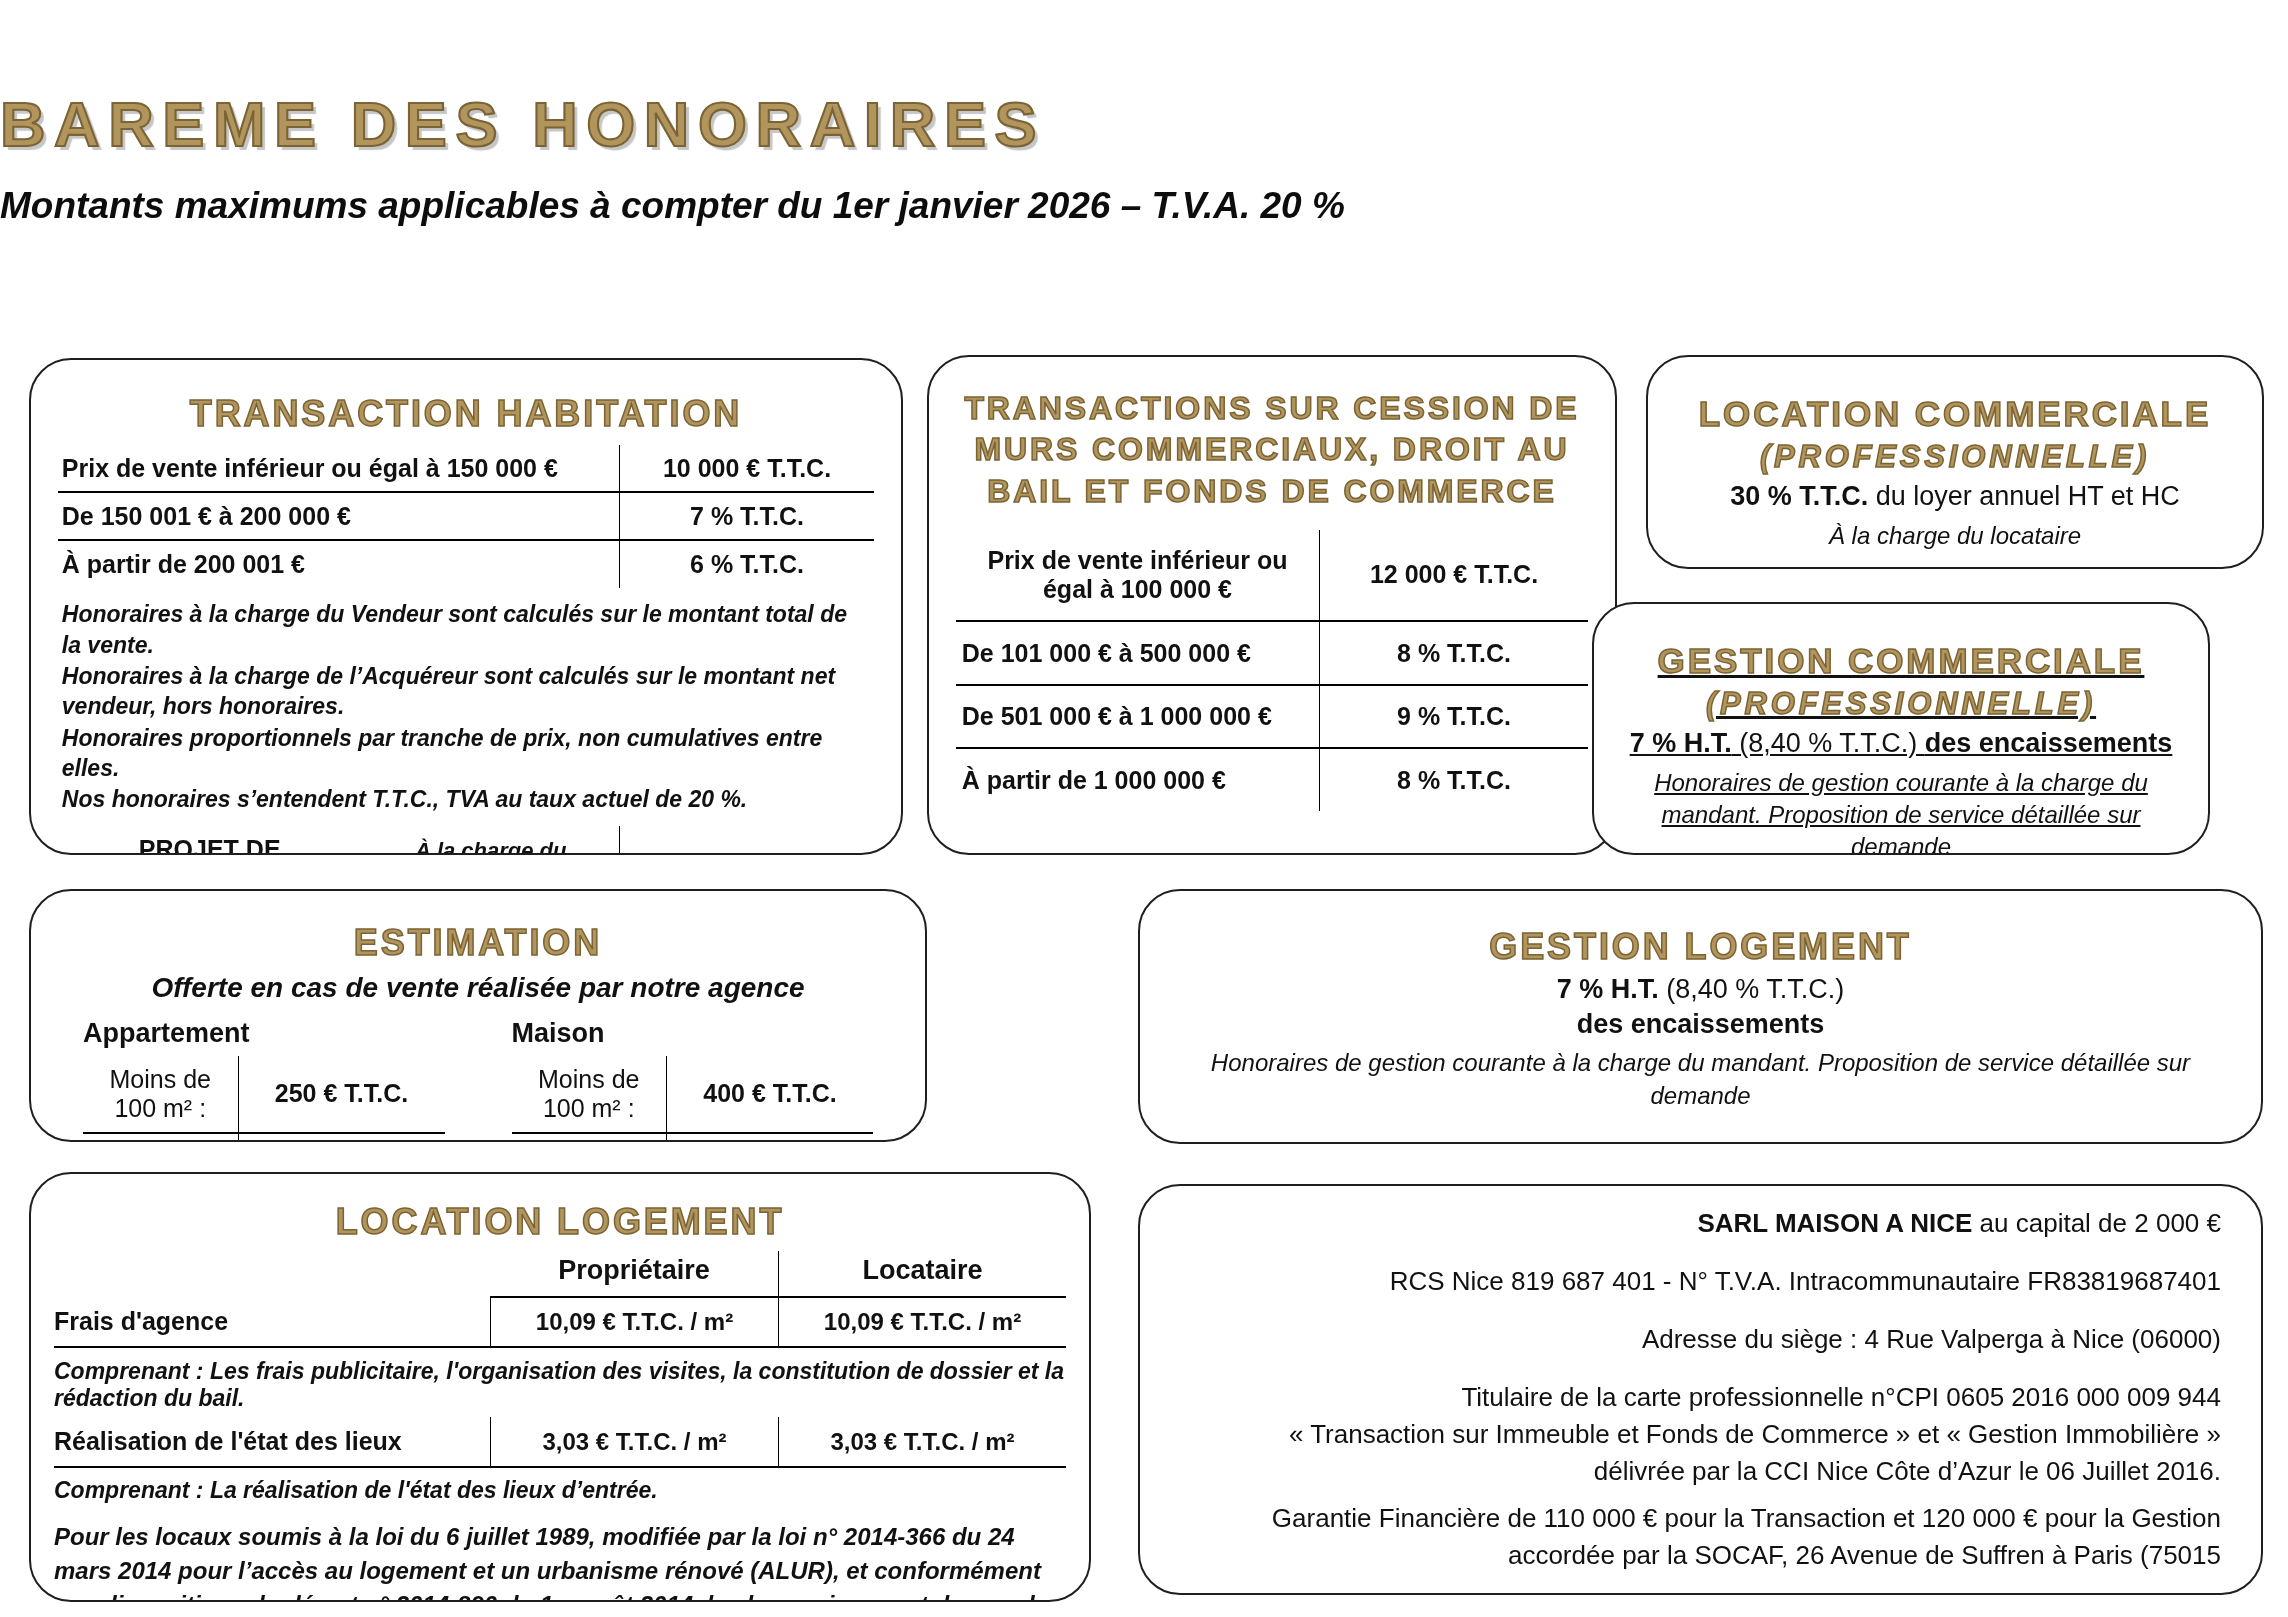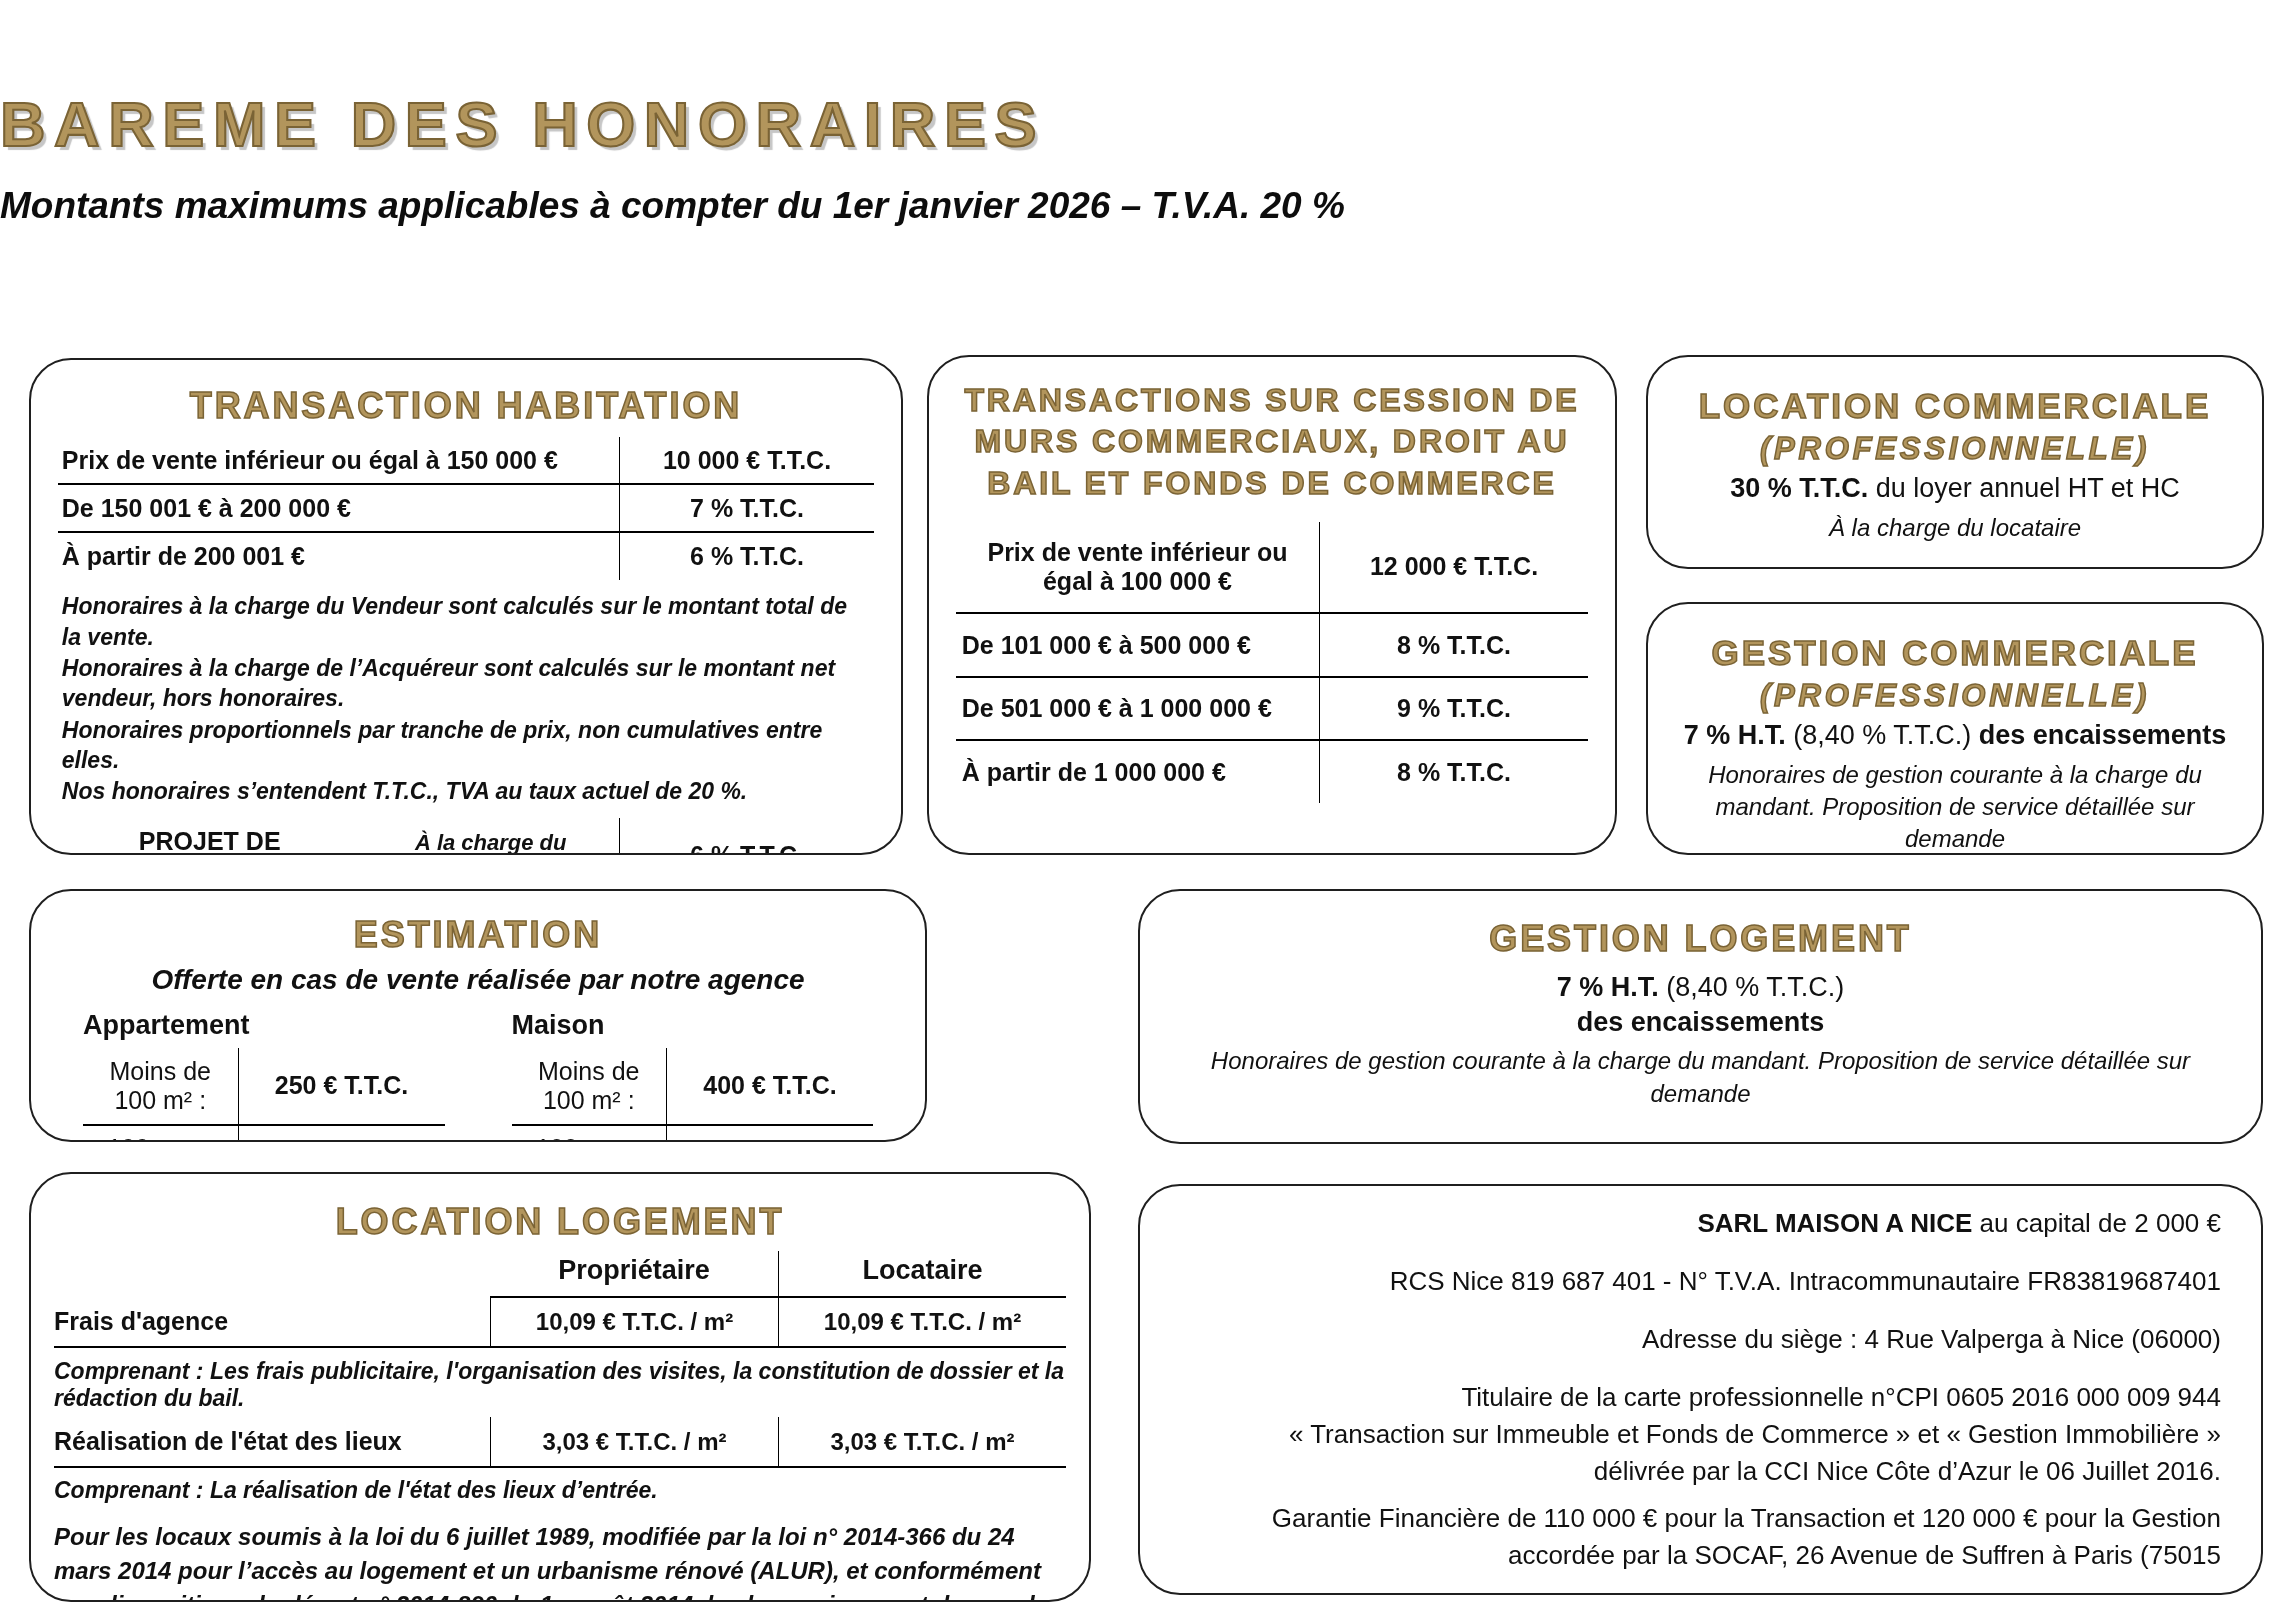--- a/index.html
+++ b/index.html
@@ -8,21 +8,21 @@
 
   
   .gold{color:#b2955c;-webkit-text-stroke:1.5px #7a6335;font-weight:700;letter-spacing:2.9px;}
   .main-title{font-size:63px;letter-spacing:8.6px;-webkit-text-stroke:2.1px #7a6335;
               text-shadow:3.8px 3.8px 1px #c6c6c6;}
   .subtitle{font-size:37px;font-weight:700;font-style:italic;color:#0d0d0d;margin-top:25px;}
 
   .hdr{position:absolute;top:88px;left:0;width:100%;text-align:left;}
 
   .box{position:absolute;border:2.9px solid #1f1f1f;border-radius:42px;background:#fff;
-       box-sizing:border-box;padding:13px 27px;overflow:hidden;}
+       box-sizing:border-box;padding:21px 27px;overflow:hidden;}
 
   .bh{font-size:36px;text-align:center;margin:13.4px 0 9.6px;line-height:1.3;}
   .bh-sm{font-size:32px;margin:9.6px 0 13.4px;}
   .bh-it{font-style:italic;letter-spacing:3.8px;}
 
   
   .grid2{display:grid;}
   .t1,.t2{grid-template-columns:1fr 255px;}
   .cess{grid-template-columns:1fr 269px;margin-top:17.3px;}
   .cell{padding:8.6px 3.8px;display:flex;align-items:center;}
@@ -119,21 +119,21 @@
 
   <section class="box" style="left:1646px;top:355px;width:618px;height:214px;">
     <div class="center-col">
       <h2 class="gold bh" style="margin:13.4px 0 0;font-size:35px;">LOCATION COMMERCIALE</h2>
       <h2 class="gold bh bh-it" style="margin:0;font-size:31px;">(PROFESSIONNELLE)</h2>
       <div class="rate"><b>30 % T.T.C.</b><span> du loyer annuel HT et HC</span></div>
       <div class="it-note">À la charge du locataire</div>
     </div>
   </section>
 
-  <section class="box" style="left:1646px;top:602px;width:618px;height:253px;">
+  <section class="box" style="left:1592px;top:602px;width:618px;height:253px;text-decoration:underline;">
     <div class="center-col">
       <h2 class="gold bh" style="margin:13.4px 0 0;font-size:35px;">GESTION COMMERCIALE</h2>
       <h2 class="gold bh bh-it" style="margin:0;font-size:31px;">(PROFESSIONNELLE)</h2>
       <div class="spacer"></div>
       <div class="rate"><b>7 % H.T.</b><span> (8,40 % T.T.C.) </span><b>des encaissements</b></div>
       <div class="it-note" style="margin-bottom:13.4px;">Honoraires de gestion courante à la charge du mandant. Proposition de service détaillée sur demande</div>
     </div>
   </section>
 
   <section class="box" style="left:29px;top:889px;width:898px;height:253px;">

